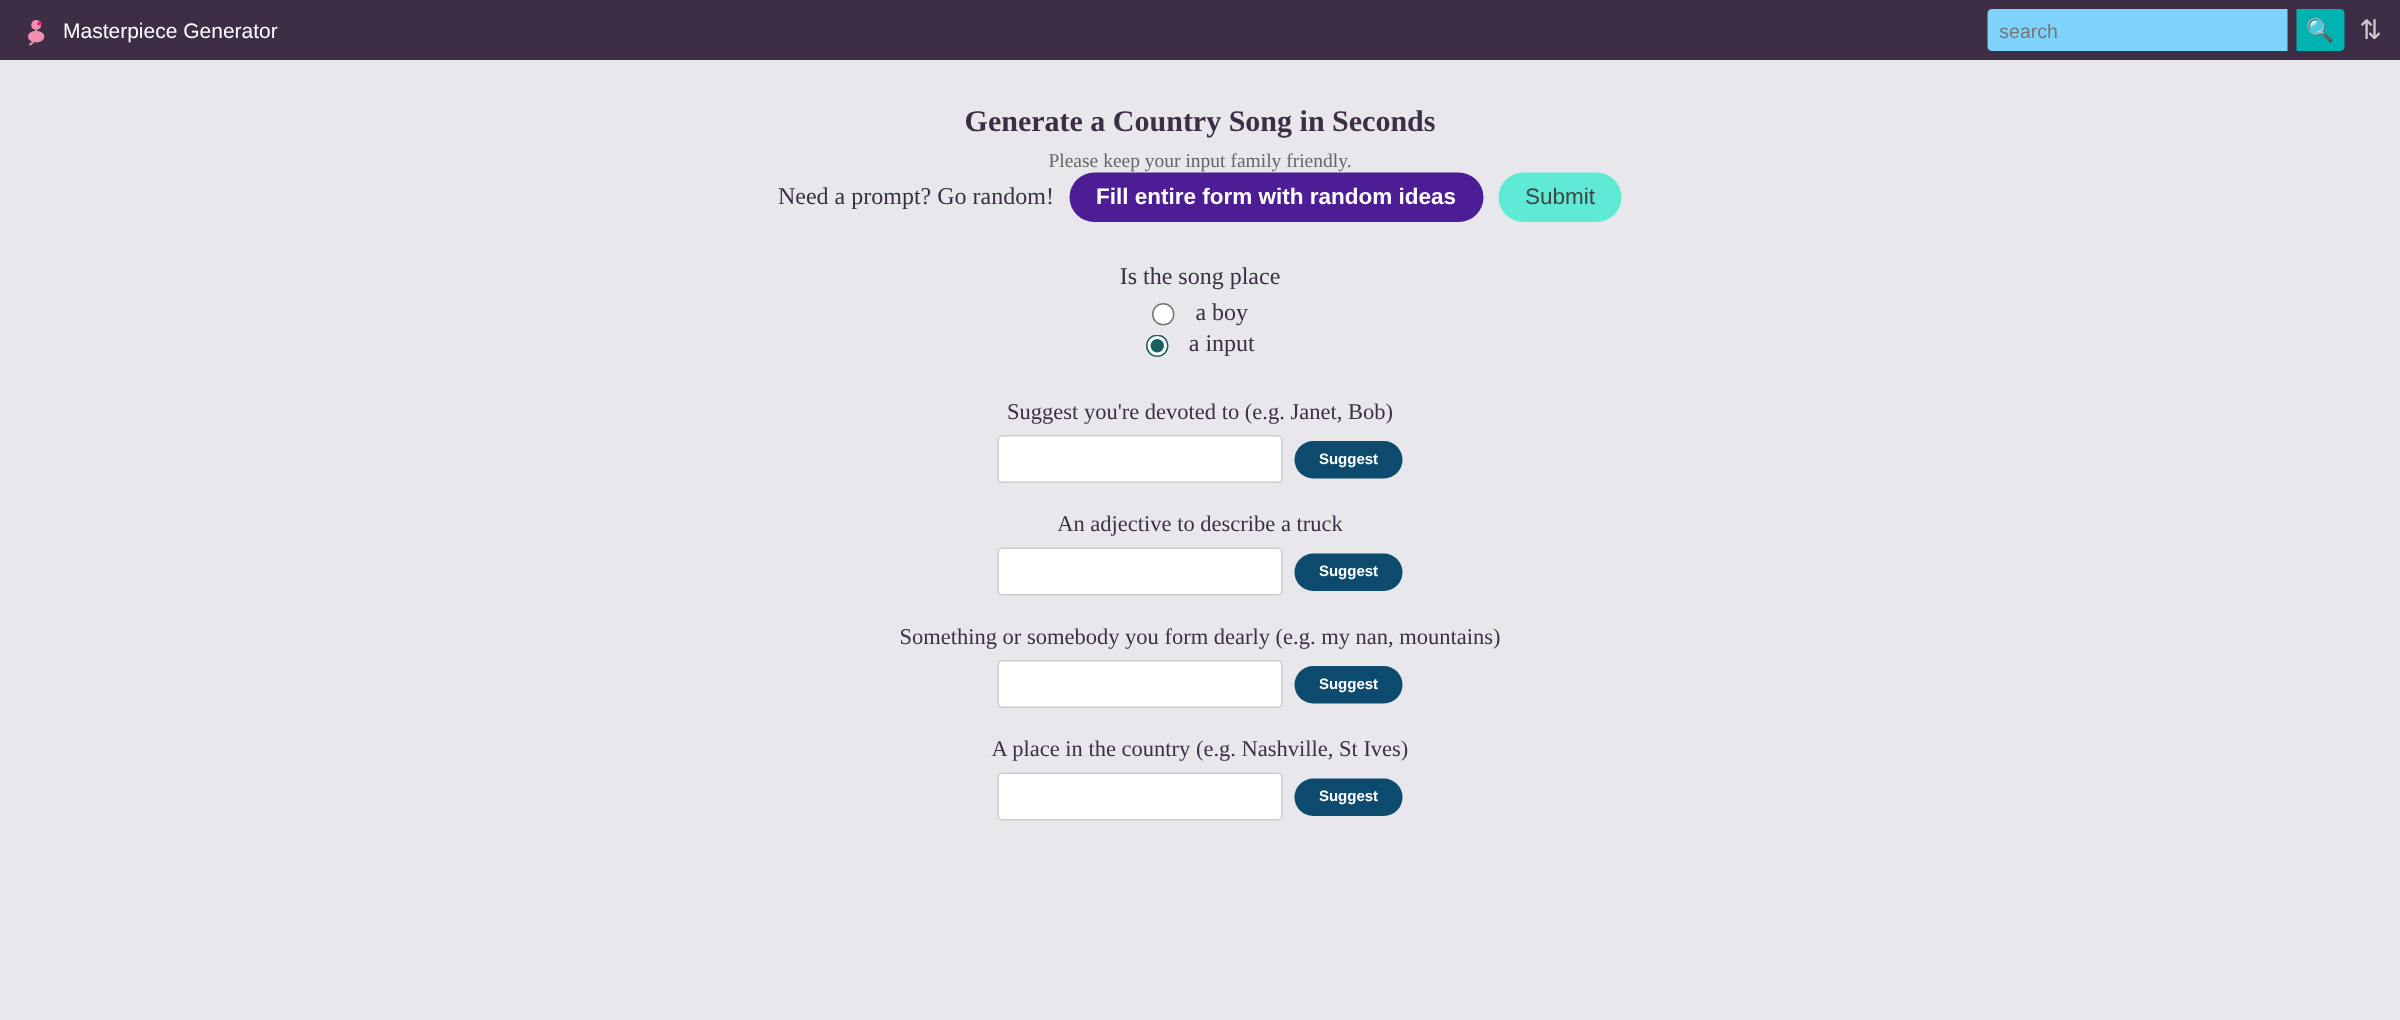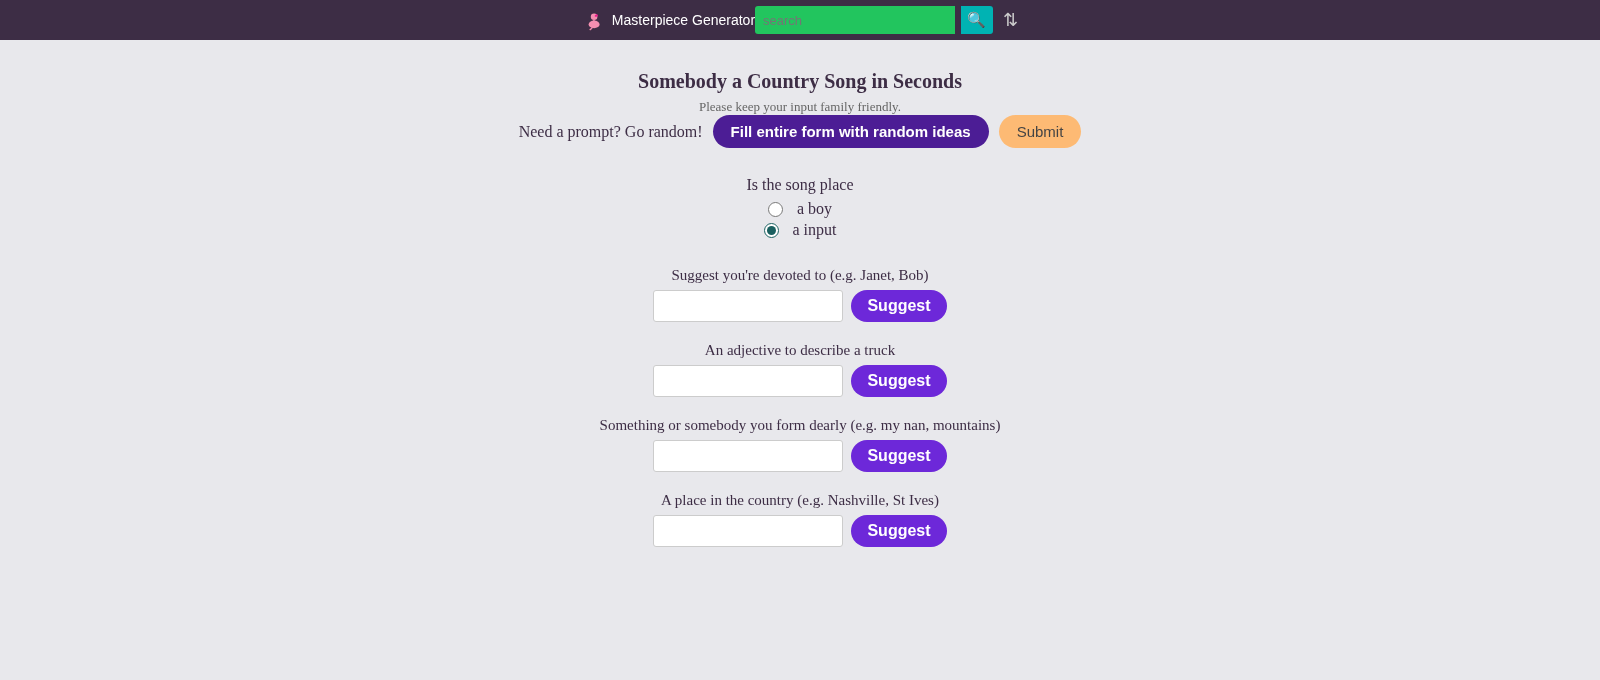--- a/index.html
+++ b/index.html
@@ -10,21 +10,21 @@
       min-height: 680px;
     }
 
     
     nav {
       background-color: #3d2d45;
       height: 40px;
       display: flex;
       align-items: center;
       padding: 0 12px;
-      justify-content: center;
+      justify-content: space-between;
     }
     .nav-brand {
       display: flex;
       align-items: center;
       gap: 8px;
       color: #fff;
       font-size: 14px;
       font-family: Arial, sans-serif;
     }
     .flamingo-icon {
@@ -36,21 +36,21 @@
       align-items: center;
       gap: 6px;
     }
     .search-input {
       height: 28px;
       width: 200px;
       border: none;
       border-radius: 3px 0 0 3px;
       padding: 0 8px;
       font-size: 13px;
-      background: #22c55e;
+      background: #7dd3fc;
       color: #555;
       outline: none;
     }
     .search-button {
       height: 28px;
       width: 32px;
       background: #00b3b3;
       border: none;
       border-radius: 0 3px 3px 0;
       cursor: pointer;
@@ -112,21 +112,21 @@
       color: #fff;
       border: none;
       border-radius: 20px;
       padding: 8px 18px;
       font-size: 15px;
       font-weight: bold;
       cursor: pointer;
     }
 
     .btn-submit {
-      background-color: #fdba74;
+      background-color: #5eead4;
       color: #444;
       border: none;
       border-radius: 20px;
       padding: 8px 18px;
       font-size: 15px;
       cursor: pointer;
     }
 
     
     .radio-section {
@@ -172,26 +172,26 @@
       height: 32px;
       width: 190px;
       border: 1.5px solid #ccc;
       border-radius: 3px;
       padding: 0 8px;
       font-size: 14px;
       background: #fff;
       outline: none;
     }
     .btn-suggest {
-      background-color: #6d28d9;
+      background-color: #0c4a6e;
       color: #fff;
       border: none;
       border-radius: 20px;
       padding: 7px 16px;
-      font-size: 16px;
+      font-size: 10px;
       font-weight: bold;
       cursor: pointer;
     }
   </style>
 </head>
 <body>
 
 <nav>
   <div class="nav-brand">
     <svg class="flamingo-icon" viewBox="0 0 40 40">
@@ -206,21 +206,21 @@
   <div class="nav-right">
     <input class="search-input" type="text" placeholder="search" style="">
     <button class="search-button">
       <span>🔍</span>
     </button>
     <span class="sort-icon">⇅</span>
   </div>
 </nav>
 
 <main>
-  <p class="subtitle">Somebody a Country Song in Seconds</p>
+  <p class="subtitle">Generate a Country Song in Seconds</p>
   <p class="family-friendly">Please keep your input family friendly.</p>
 
   <div class="random-row">
     <span>Need a prompt? Go random!</span>
     <button class="btn-random">Fill entire form with random ideas</button>
     <button class="btn-submit">Submit</button>
   </div>
 
   <div class="radio-section">
     <p>Is the song place</p>

